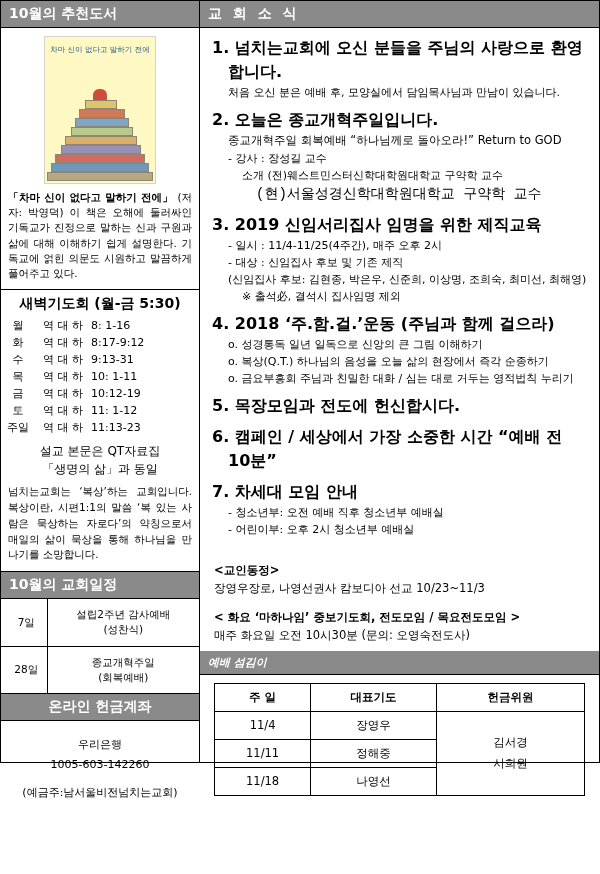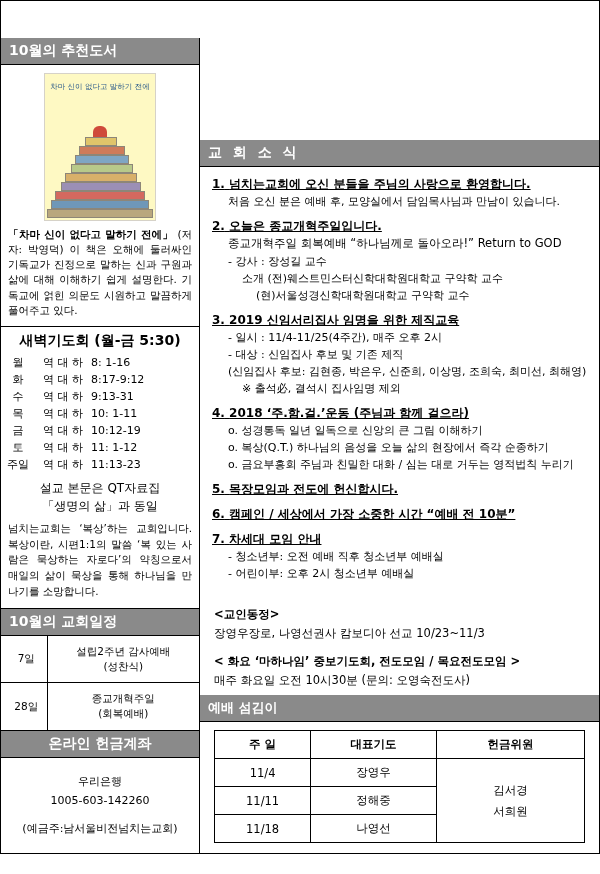--- a/index.html
+++ b/index.html
@@ -8,25 +8,24 @@
     background: #ffffff;
     font-family: "DejaVu Sans", "Liberation Sans", sans-serif;
   }
   body {
     width: 600px; height: 874px;
     overflow: hidden;
     font-size: 11px;
     color: #000;
   }
   .page {
-    width: 600px; height: 854px;
+    width: 600px; height: 763px;
     display: flex;
     border: 1px solid #000;
     position: relative;
-    align-items: flex-end;
   }
   .left-col {
     width: 199px;
     border-right: 1px solid #000;
     display: flex;
     flex-direction: column;
   }
   .right-col {
     flex: 1;
     display: flex;
@@ -35,21 +34,21 @@
 
   
   .bar {
     background: #8a8a8a;
     color: #ffffff;
     font-weight: bold;
     font-size: 14px;
     padding: 4px 8px;
     border-bottom: 1px solid #000;
   }
-  .bar.small { font-size: 13px; }
+  .bar.small { font-size: 11px; font-style: italic; }
   .bar.center { text-align: center; }
   .bar.sp { letter-spacing: 3px; }
 
   
   .book-area {
     padding: 6px 7px 8px 7px;
     border-bottom: 1px solid #000;
   }
   .book-cover {
     width: 112px; height: 148px;
@@ -151,40 +150,40 @@
   
   .news {
     padding: 8px 10px 6px 12px;
     font-size: 11.5px;
     line-height: 1.5;
     flex: 1;
   }
   .item { margin-bottom: 7px; }
   .item-head {
     font-weight: bold;
-    font-size: 12px;
+    font-size: 16px;
     text-indent: -16px;
     padding-left: 16px;
-    text-decoration: underline;
   }
   .item-head .num { font-weight: bold; }
   .sub {
     padding-left: 16px;
     font-size: 11px;
     line-height: 1.55;
   }
   .sub2 {
     padding-left: 30px;
     font-size: 11px;
     line-height: 1.55;
   }
   .sub3 {
     padding-left: 44px;
-    font-size: 11px;
+    font-size: 14px;
     line-height: 1.55;
+    font-family: Liberation Mono, monospace;
   }
   .plain {
     padding-left: 16px;
     font-size: 11.5px;
     line-height: 1.55;
   }
   .notice-block {
     margin-top: 10px;
     font-size: 11.5px;
     line-height: 1.6;

